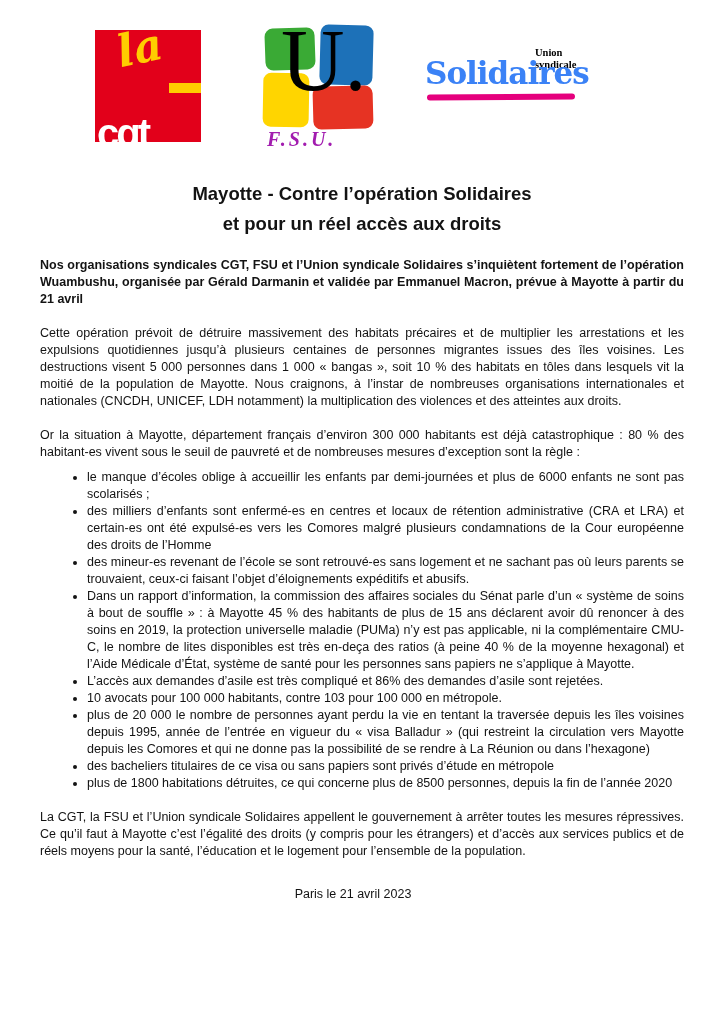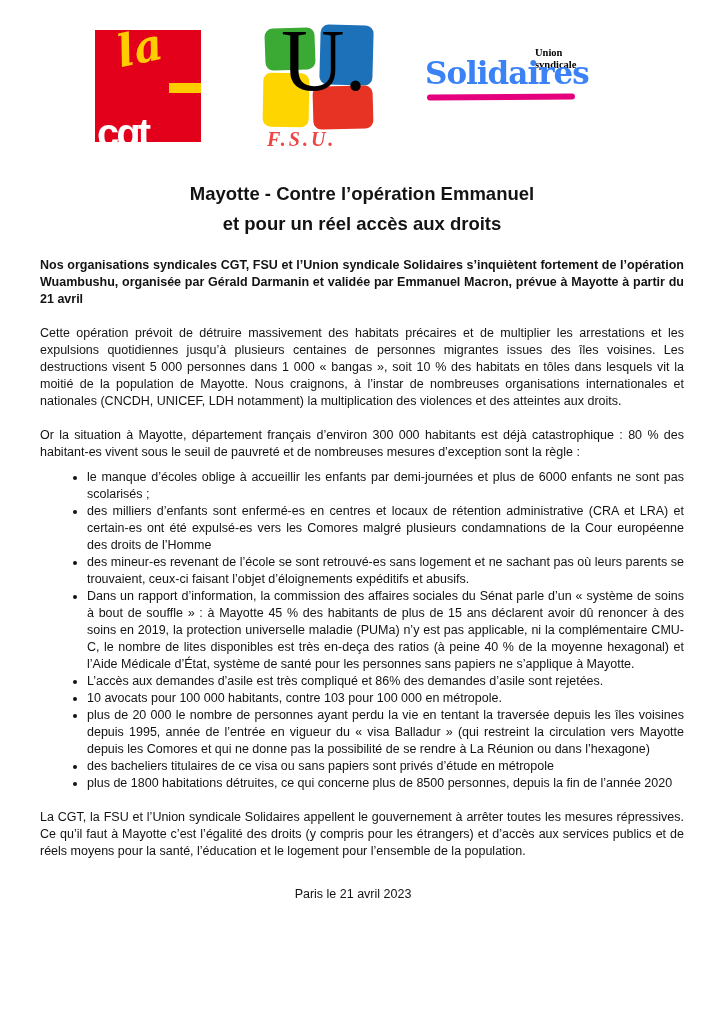--- a/index.html
+++ b/index.html
@@ -49,21 +49,21 @@
   .sq-blue   { left: 57px; top: 0;    width: 53px; height: 60px; background: #1d71b8; transform: rotate(1.5deg); }
   .sq-yellow { left: 0;    top: 48px; width: 46px; height: 54px; background: #ffd500; transform: rotate(1deg); }
   .sq-red    { left: 50px; top: 61px; width: 60px; height: 43px; background: #e63323; transform: rotate(-1.5deg); }
   .fsu-u {
     position: absolute; left: 18px; top: -10px;
     font-family: "Liberation Serif", serif; font-size: 88px; line-height: 1.05; color: #000;
   }
   .fsu-label {
     position: absolute; left: 4px; bottom: 0;
     font-family: "Liberation Serif", serif; font-style: italic; font-weight: bold;
-    font-size: 20px; letter-spacing: 3px; color: #ef4444;
+    font-size: 20px; letter-spacing: 3px; color: #a21caf;
   }
 
   
   .sol-logo { position: absolute; left: 385px; top: 22px; width: 158px; height: 68px; }
   .sol-union {
     position: absolute; left: 110px; top: 0;
     font-family: "Liberation Serif", serif; font-weight: bold;
     font-size: 10.5px; line-height: 1.15; color: #000;
   }
   .sol-union span { display: block; }
@@ -137,21 +137,21 @@
         <span>Union</span>
         <span>syndicale</span>
       </span>
       <span class="sol-name">Solidaires</span>
       <span class="sol-underline"></span>
     </div>
 
   </div>
 
   <h1 class="doc-title">
-    <div>Mayotte - Contre l’opération Emmanuel</div>
+    <div>Mayotte - Contre l’opération Solidaires</div>
     <div>et pour un réel accès aux droits</div>
   </h1>
 
   <p class="para first">Nos organisations syndicales CGT, FSU et l’Union syndicale Solidaires s’inquiètent fortement de l’opération Wuambushu, organisée par Gérald Darmanin et validée par Emmanuel Macron, prévue à Mayotte à partir du 21 avril</p>
 
   <p class="para">Cette opération prévoit de détruire massivement des habitats précaires et de multiplier les arrestations et les expulsions quotidiennes jusqu’à plusieurs centaines de personnes migrantes issues des îles voisines. Les destructions visent 5 000 personnes dans 1 000 « bangas », soit 10 % des habitats en tôles dans lesquels vit la moitié de la population de Mayotte. Nous craignons, à l’instar de nombreuses organisations internationales et nationales (CNCDH, UNICEF, LDH notamment) la multiplication des violences et des atteintes aux droits.</p>
 
   <p class="para">Or la situation à Mayotte, département français d’environ 300 000 habitants est déjà catastrophique : 80 % des habitant-es vivent sous le seuil de pauvreté et de nombreuses mesures d’exception sont la règle  :</p>
 
   <ul class="bullet-list">

